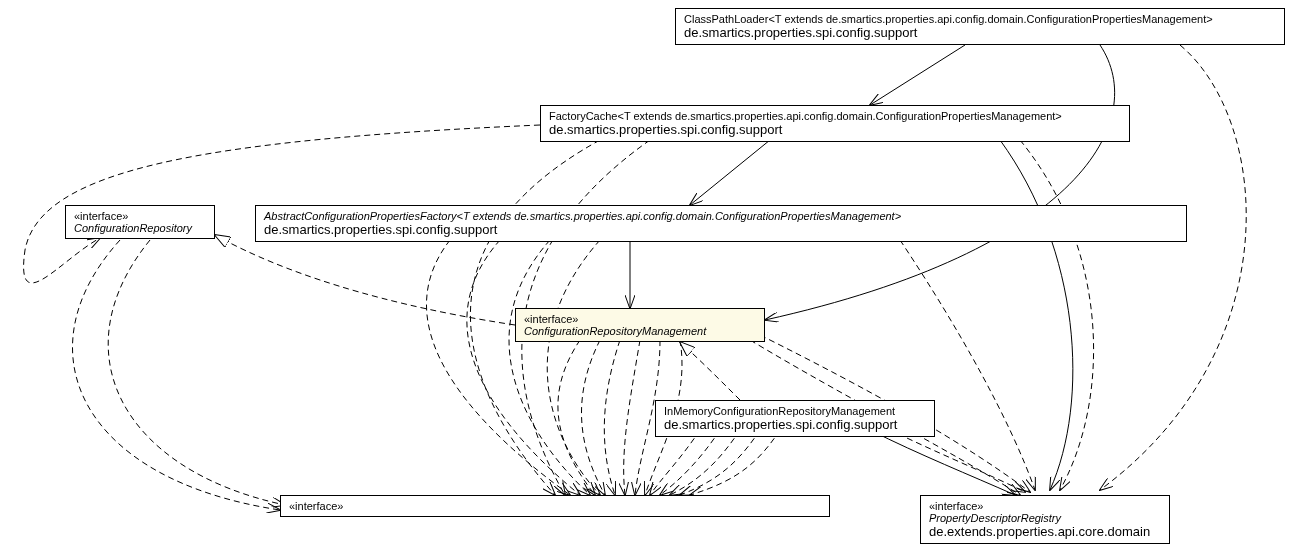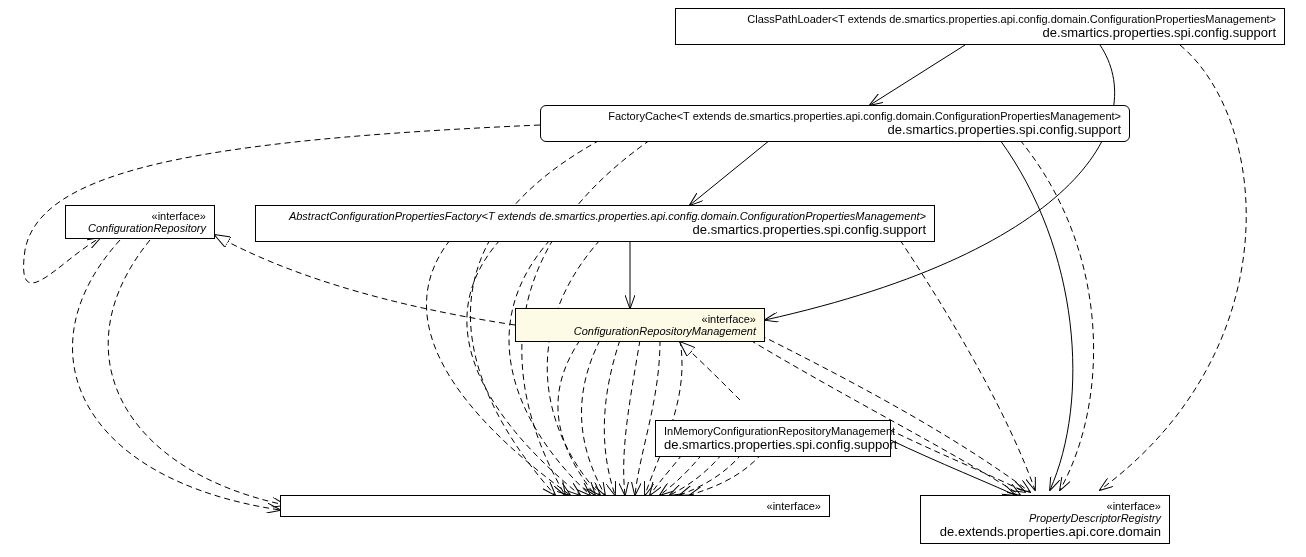--- a/index.html
+++ b/index.html
@@ -13,21 +13,21 @@
   }
   svg {
     position: absolute;
     top: 0;
     left: 0;
   }
   .node {
     position: absolute;
     border: 1px solid #000;
     background: #fff;
-    text-align: right;
+    text-align: left;
     box-sizing: border-box;
     padding: 4px 8px;
   }
   .node.hilite {
     background: #fdfae6;
   }
   .stereotype {
     font-size: 11px;
   }
   .classname {
@@ -105,41 +105,41 @@
   <path d="M 870 430 C 920 455, 970 475, 1015 495" fill="none" stroke="#000" stroke-width="1" marker-end="url(#arrow-open)"></path>
 
   <path d="M 880 425 C 930 450, 980 470, 1025 492" fill="none" stroke="#000" stroke-width="1" stroke-dasharray="6,4" marker-end="url(#arrow-open)"></path>
 </svg>
 
 <div class="node" style="left:675px; top:8px; width:610px;">
   <div class="classname">ClassPathLoader&lt;T extends de.smartics.properties.api.config.domain.ConfigurationPropertiesManagement&gt;</div>
   <div class="pkg">de.smartics.properties.spi.config.support</div>
 </div>
 
-<div class="node" style="left:540px; top:105px; width:590px;border-radius:6px;">
+<div class="node" style="left:540px; top:105px; width:590px;">
   <div class="classname">FactoryCache&lt;T extends de.smartics.properties.api.config.domain.ConfigurationPropertiesManagement&gt;</div>
   <div class="pkg">de.smartics.properties.spi.config.support</div>
 </div>
 
 <div class="node" style="left:65px; top:205px; width:150px;">
   <div class="stereotype">«interface»</div>
   <div class="classname italic">ConfigurationRepository</div>
 </div>
 
-<div class="node" style="left:255px; top:205px; width:680px;">
+<div class="node" style="left:255px; top:205px; width:932px;">
   <div class="classname italic">AbstractConfigurationPropertiesFactory&lt;T extends de.smartics.properties.api.config.domain.ConfigurationPropertiesManagement&gt;</div>
   <div class="pkg">de.smartics.properties.spi.config.support</div>
 </div>
 
 <div class="node hilite" style="left:515px; top:308px; width:250px;">
   <div class="stereotype">«interface»</div>
   <div class="classname italic">ConfigurationRepositoryManagement</div>
 </div>
 
-<div class="node" style="left:655px; top:400px; width:236px;margin-top:20px;">
+<div class="node" style="left:655px; top:400px; width:280px;">
   <div class="classname">InMemoryConfigurationRepositoryManagement</div>
   <div class="pkg">de.smartics.properties.spi.config.support</div>
 </div>
 
 <div class="node" style="left:280px; top:495px; width:550px;">
   <div class="stereotype">«interface»</div>
 </div>
 
 <div class="node" style="left:920px; top:495px; width:250px;">
   <div class="stereotype">«interface»</div>

